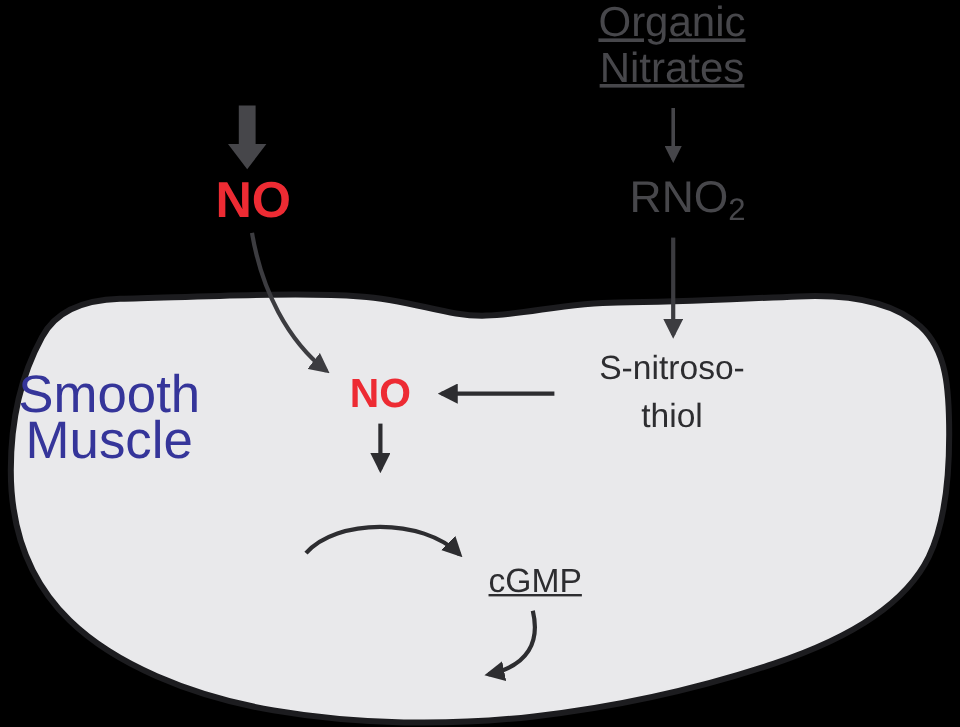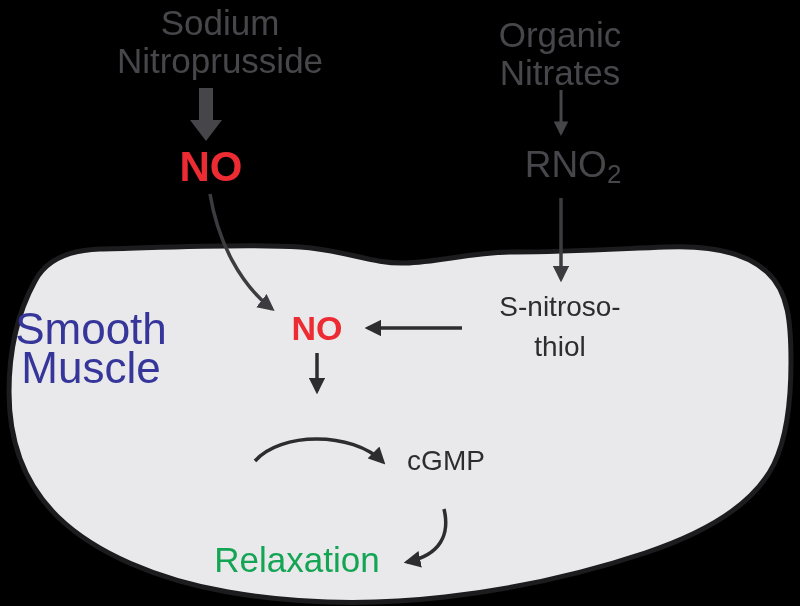--- a/index.html
+++ b/index.html
@@ -80,36 +80,33 @@
 
     <path class="arr-inside" marker-end="url(#ah-inside)" d="M462 328 H368"></path>
 
     <path class="arr-inside" marker-end="url(#ah-inside)" d="M317 353 V391"></path>
 
     <path class="arr-inside" marker-end="url(#ah-inside)" d="M255 461 C280 432 352 431 383 462"></path>
 
     <path class="arr-inside" marker-end="url(#ah-inside)" d="M444 509 C450 534 441 555 407 562"></path>
   </svg>
 
-  <div class="label lbl-outside" style="left:60px; top:4px; width:320px;">Sodium
-Nitroprusside</div>
 
-  <div class="label lbl-outside" style="left:400px; top:16px; width:320px;">Organic
+  <div class="label lbl-outside" style="left:400px; top:0; width:320px;text-decoration:underline;">Organic
 Nitrates</div>
 
   <div class="label lbl-no-extra" style="left:151px; top:146px; width:120px;">NO</div>
 
   <div class="label lbl-rno2" style="left:473px; top:146px; width:200px;"><span>RNO</span><span class="sub">2</span></div>
 
   <div class="label lbl-muscle" style="left:8px; top:309px; width:166px;">Smooth
 Muscle</div>
 
   <div class="label lbl-no-intra" style="left:267px; top:311px; width:100px;">NO</div>
 
   <div class="label lbl-inside" style="left:440px; top:287px; width:240px;">S-nitroso-
 thiol</div>
 
 
 
-  <div class="label lbl-inside" style="left:386px; top:441px; width:120px;">cGMP</div>
+  <div class="label lbl-inside" style="left:386px; top:464px; width:120px;text-decoration:underline;">cGMP</div>
 
-  <div class="label lbl-relax" style="left:207px; top:541px; width:180px;">Relaxation</div>
 </div>
 
 </body></html>

